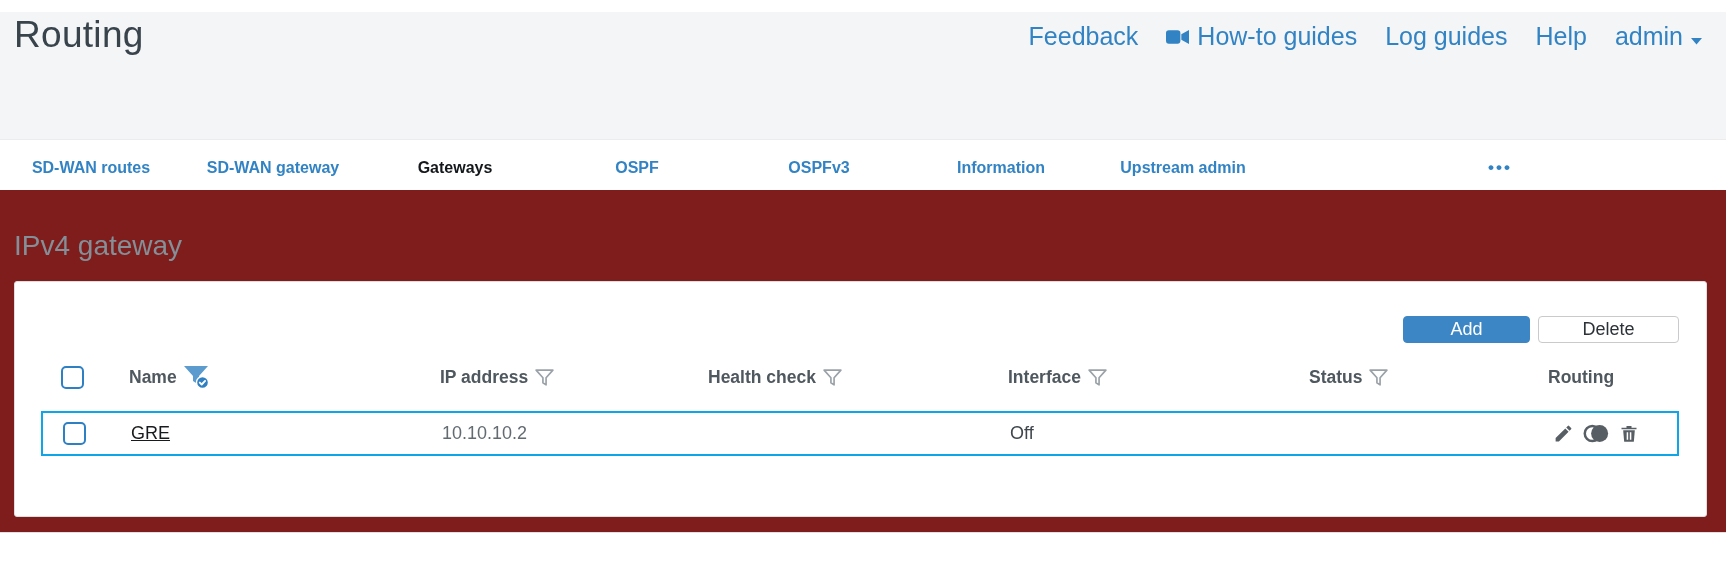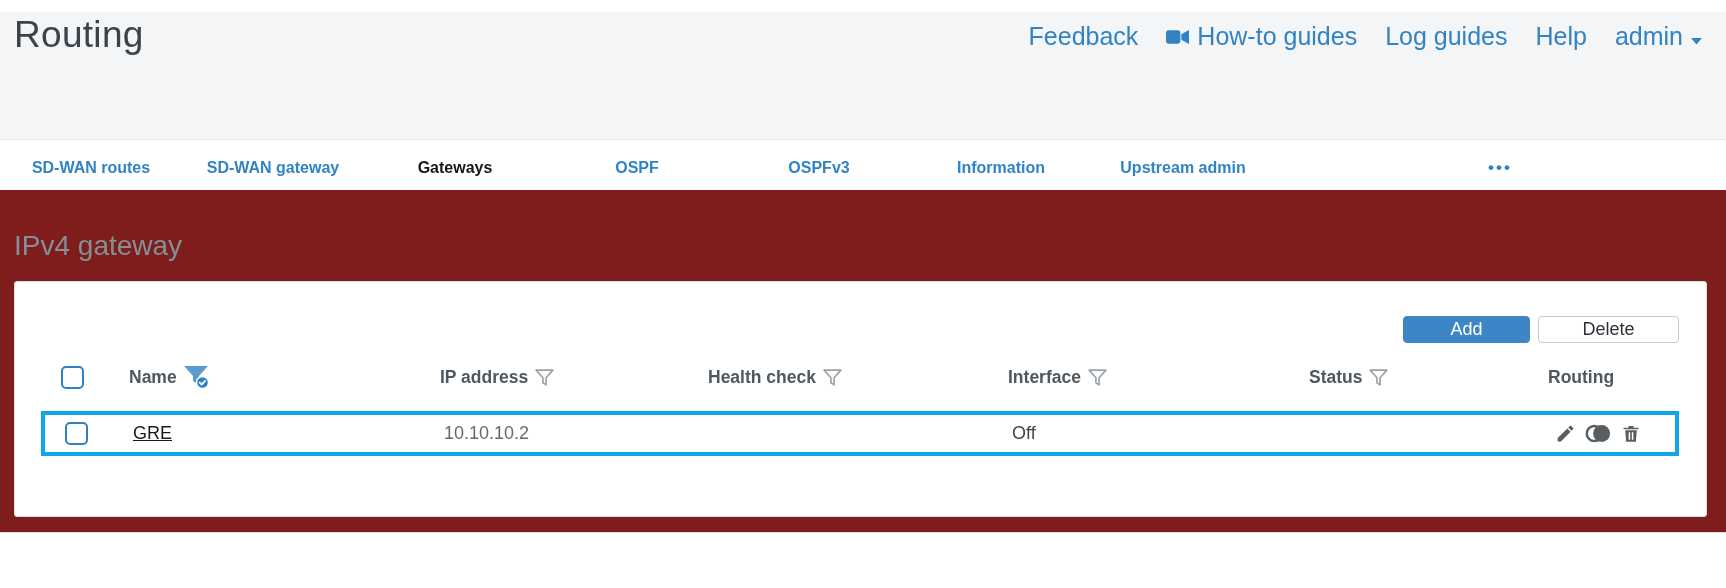--- a/index.html
+++ b/index.html
@@ -37,21 +37,21 @@
   .btn { height:27px; border-radius:4px; font-size:18px; cursor:pointer;
     font-family:"Liberation Sans", sans-serif; }
   .btn-add { width:127px; background:#3d86c6; border:1px solid #3d86c6; color:#fff; }
   .btn-delete { width:141px; background:#fff; border:1px solid #c8cacc; color:#2c3238; }
 
   .grid { display:grid; grid-template-columns:88px 311px 268px 300px 301px 239px 1fr;
     align-items:center; }
   .thead { margin-top:16px; height:36px; color:#4f585f; font-size:17.5px; font-weight:700; }
   .hcell { display:flex; align-items:center; gap:6px; }
   .funnel { color:#9aa2a8; cursor:pointer; display:inline-flex; }
-  .trow { margin-top:16px; height:45px; border:4px solid #0ea5e9; background:#fff; font-size:18px; }
+  .trow { margin-top:16px; height:45px; border:2px solid #0ea5e9; background:#fff; font-size:18px; }
 
   .cb { width:23px; height:23px; border:2.5px solid #2f80c3; border-radius:5px;
     background:#fff; margin-left:20px; cursor:pointer; display:block; }
   .name-link { color:#181b1d; text-decoration:underline; cursor:pointer; }
   .ip-val { color:#636b71; }
   .hc-val { color:#3f464c; }
   .status-dot { width:15px; height:15px; border-radius:50%; margin-left:3px; background:#84c341; }
   .manage-icons { display:flex; align-items:center; gap:9px; padding-left:3px; color:#585f64; }
   .micon { cursor:pointer; display:inline-flex; }
 </style>

